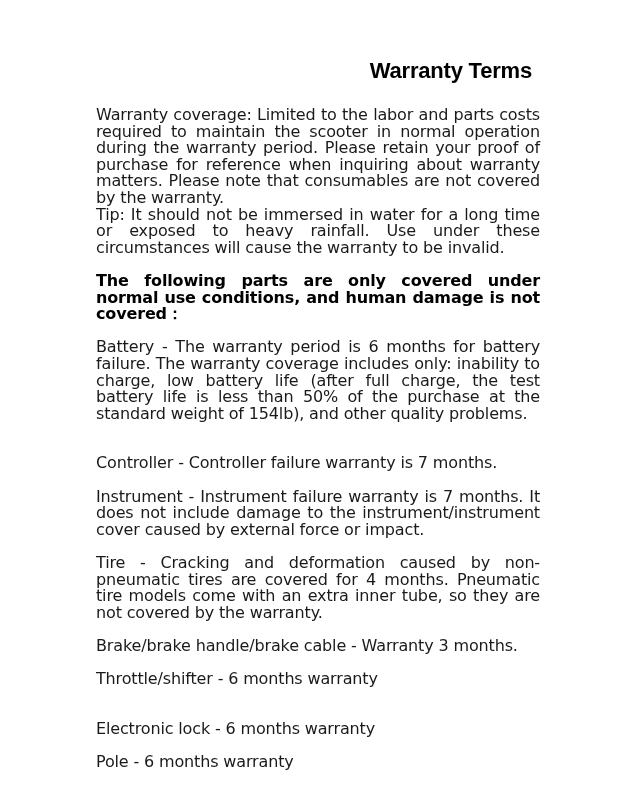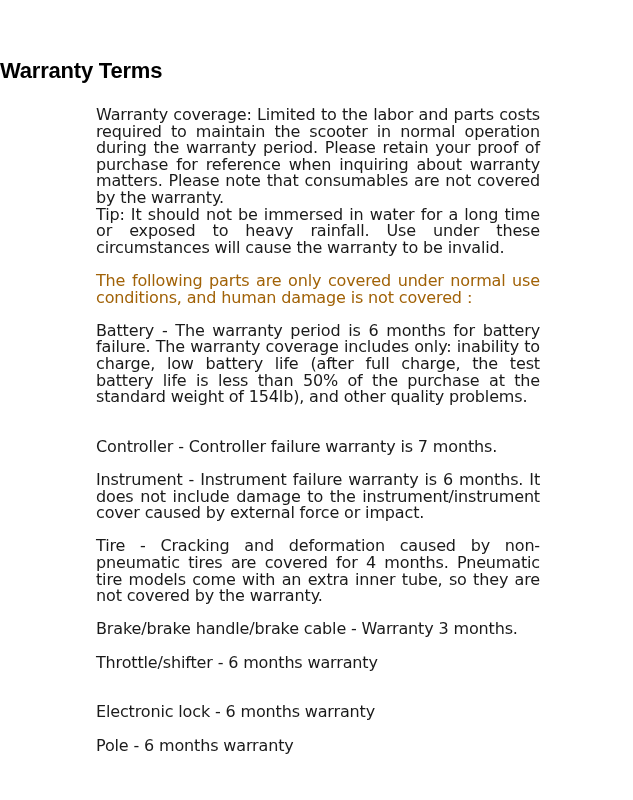--- a/index.html
+++ b/index.html
@@ -1,46 +1,46 @@
 <!DOCTYPE html>
 <html><head>
 <meta charset="utf-8">
 <style>
   html, body { margin: 0; padding: 0; background: #ffffff; }
   body { width: 633px; height: 800px; overflow: hidden; position: relative; }
   .page { position: absolute; left: 96px; top: 0; width: 444px; color: #1a1a1a;
           font-family: "DejaVu Sans", sans-serif; }
-  .title { position: absolute; left: -96px; width: 532px; top: 58px; text-align: left;
+  .title { position: absolute; left: -96px; width: 532px; top: 58px; text-align: right;
            font-family: "Liberation Sans", sans-serif; font-weight: bold; font-size: 22px;
            color: #000; letter-spacing: -0.2px; margin: 0; }
   .body { position: absolute; top: 107px; left: 0; width: 444px; }
   p { margin: 0; font-size: 16px; line-height: 16.6px; text-align: justify;
       letter-spacing: -0.15px; }
   p.last-line-left { text-align-last: left; }
   .gap { height: 16.6px; }
-  .bold { font-weight: normal; color: #a16207; }
+  .bold { font-weight: bold; color: #000000; }
 </style>
 </head>
 <body>
 
 <div class="page">
   <h1 class="title">Warranty Terms</h1>
 
   <div class="body">
     <p class="last-line-left">Warranty coverage: Limited to the labor and parts costs required to maintain the scooter in normal operation during the warranty period. Please retain your proof of purchase for reference when inquiring about warranty matters. Please note that consumables are not covered by the warranty.</p>
     <p class="last-line-left">Tip: It should not be immersed in water for a long time or exposed to heavy rainfall. Use under these circumstances will cause the warranty to be invalid.</p>
     <div class="gap"></div>
     <p class="bold last-line-left">The following parts are only covered under normal use conditions, and human damage is not covered：</p>
     <div class="gap"></div>
     <p class="last-line-left">Battery - The warranty period is 6 months for battery failure. The warranty coverage includes only: inability to charge, low battery life (after full charge, the test battery life is less than 50% of the purchase at the standard weight of 154lb), and other quality problems.</p>
     <div class="gap"></div>
     <div class="gap"></div>
     <p class="last-line-left">Controller - Controller failure warranty is 7 months.</p>
     <div class="gap"></div>
-    <p class="last-line-left">Instrument - Instrument failure warranty is 6 months. It does not include damage to the instrument/instrument cover caused by external force or impact.</p>
+    <p class="last-line-left">Instrument - Instrument failure warranty is 7 months. It does not include damage to the instrument/instrument cover caused by external force or impact.</p>
     <div class="gap"></div>
     <p class="last-line-left">Tire - Cracking and deformation caused by non-pneumatic tires are covered for 4 months. Pneumatic tire models come with an extra inner tube, so they are not covered by the warranty.</p>
     <div class="gap"></div>
     <p class="last-line-left">Brake/brake handle/brake cable - Warranty 3 months.</p>
     <div class="gap"></div>
     <p class="last-line-left">Throttle/shifter - 6 months warranty</p>
     <div class="gap"></div>
     <div class="gap"></div>
     <p class="last-line-left">Electronic lock - 6 months warranty</p>
     <div class="gap"></div>

